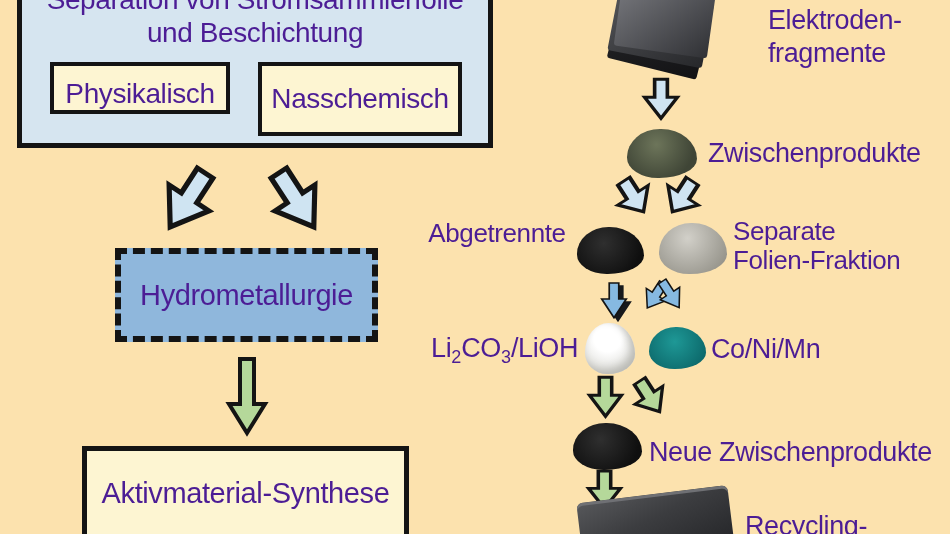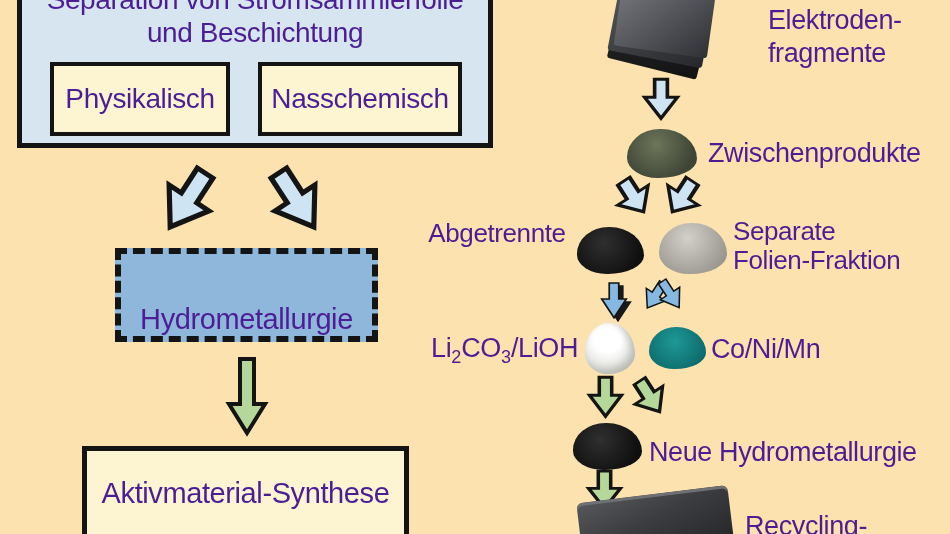--- a/index.html
+++ b/index.html
@@ -7,23 +7,23 @@
     position:relative; width:950px; height:534px; overflow:hidden;
     background:#fce2ae;
     font-family:"Liberation Sans","DejaVu Sans",sans-serif;
     color:#4c1d95; letter-spacing:-0.4px;
   }
   .abs{position:absolute;}
   
   .sep-box{left:17px; top:-32px; width:476px; height:180px; background:#d6e5f0; border:5px solid #141414; box-sizing:border-box;}
   .sep-title{position:absolute; left:0; right:0; top:10px; text-align:center; font-size:28px; line-height:33px; font-weight:500;}
   .opt-box{position:absolute; box-sizing:border-box; border:4px solid #141414; background:#fdf5d2; display:flex; align-items:center; justify-content:center; font-size:28px; font-weight:500;}
-  .opt-phys{left:28px; top:89px; width:180px; height:74px;}
+  .opt-phys{left:28px; top:89px; width:180px; height:52px;align-items:flex-end;}
   .opt-nass{left:236px; top:89px; width:204px; height:74px;}
-  .hydro-box{left:115px; top:248px; width:263px; height:94px; background:#8fb7dc; border:6px dashed #141414; box-sizing:border-box; display:flex; align-items:flex-end; justify-content:center; font-size:29px; font-weight:500;}
+  .hydro-box{left:115px; top:248px; width:263px; height:94px; background:#8fb7dc; border:6px dashed #141414; box-sizing:border-box; display:flex; align-items:center; justify-content:center; font-size:29px; font-weight:500;}
   .syn-box{left:82px; top:446px; width:327px; height:110px; background:#fdf5d2; border:5px solid #141414; box-sizing:border-box; display:flex; align-items:flex-start; justify-content:center; padding-top:26px; font-size:29px; font-weight:500;}
   
   .lbl{font-size:27px; font-weight:500; white-space:nowrap;}
   .lbl2{font-size:26px; font-weight:500; line-height:29px;}
   .elec-label{left:724px; top:4px; line-height:33px;margin-left:44px;}
   .z-label{left:708px; top:136px; line-height:34px;}
   .coating-label{left:414px; top:219px; width:166px; text-align:center;}
   .foil-label{left:733px; top:217px; text-align:left;}
   .li-label{left:430px; top:331px; width:148px; text-align:right; line-height:34px;}
   .li-label sub{font-size:18px; letter-spacing:0;}
@@ -167,21 +167,21 @@
         <path d="M15 3 H29 V27 H40 L22 55 L4 27 H15 Z"></path>
       </svg>
   </div>
   <div class="abs" style="left:630px; top:376px; width:40px; height:42px; transform:rotate(-33deg);">
     <svg class="arr fill-green" width="40" height="42" viewBox="0 0 44 60" preserveAspectRatio="none">
         <path d="M15 3 H29 V27 H40 L22 55 L4 27 H15 Z"></path>
       </svg>
   </div>
 
   <div class="abs pile pile-black" style="left:573px; top:423px; width:69px; height:47px;"></div>
-  <div class="abs lbl nm-label">Neue Hydrometallurgie</div>
+  <div class="abs lbl nm-label">Neue Zwischenprodukte</div>
 
   <div class="abs" style="left:585px; top:469px; width:39px; height:43px;">
     <svg class="arr fill-green" width="39" height="43" viewBox="0 0 44 60" preserveAspectRatio="none">
         <path d="M15 3 H29 V27 H40 L22 55 L4 27 H15 Z"></path>
       </svg>
   </div>
 
   <div class="abs cell"></div>
   <div class="abs lbl rec-label">Recycling-</div>
 

